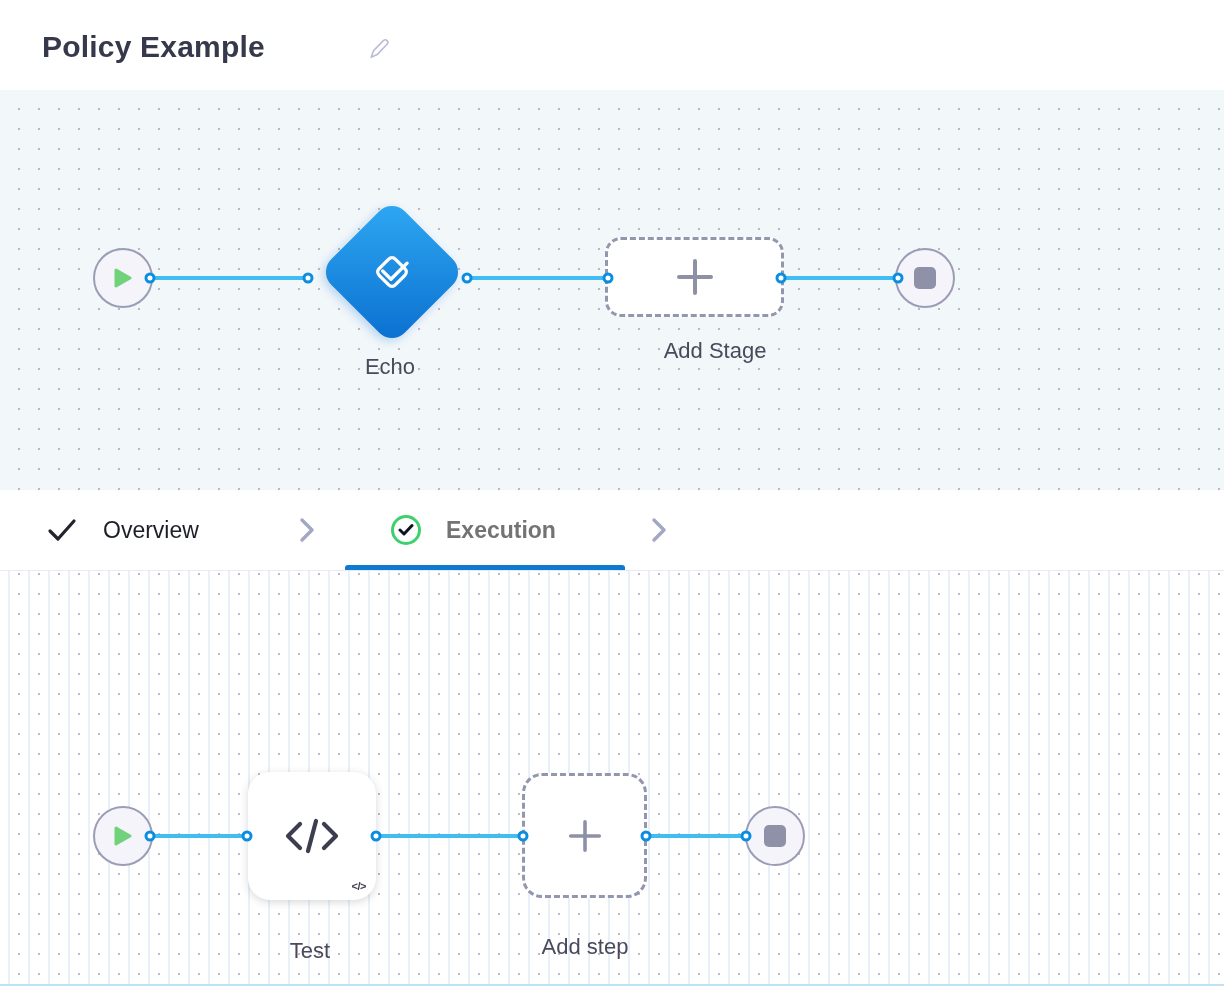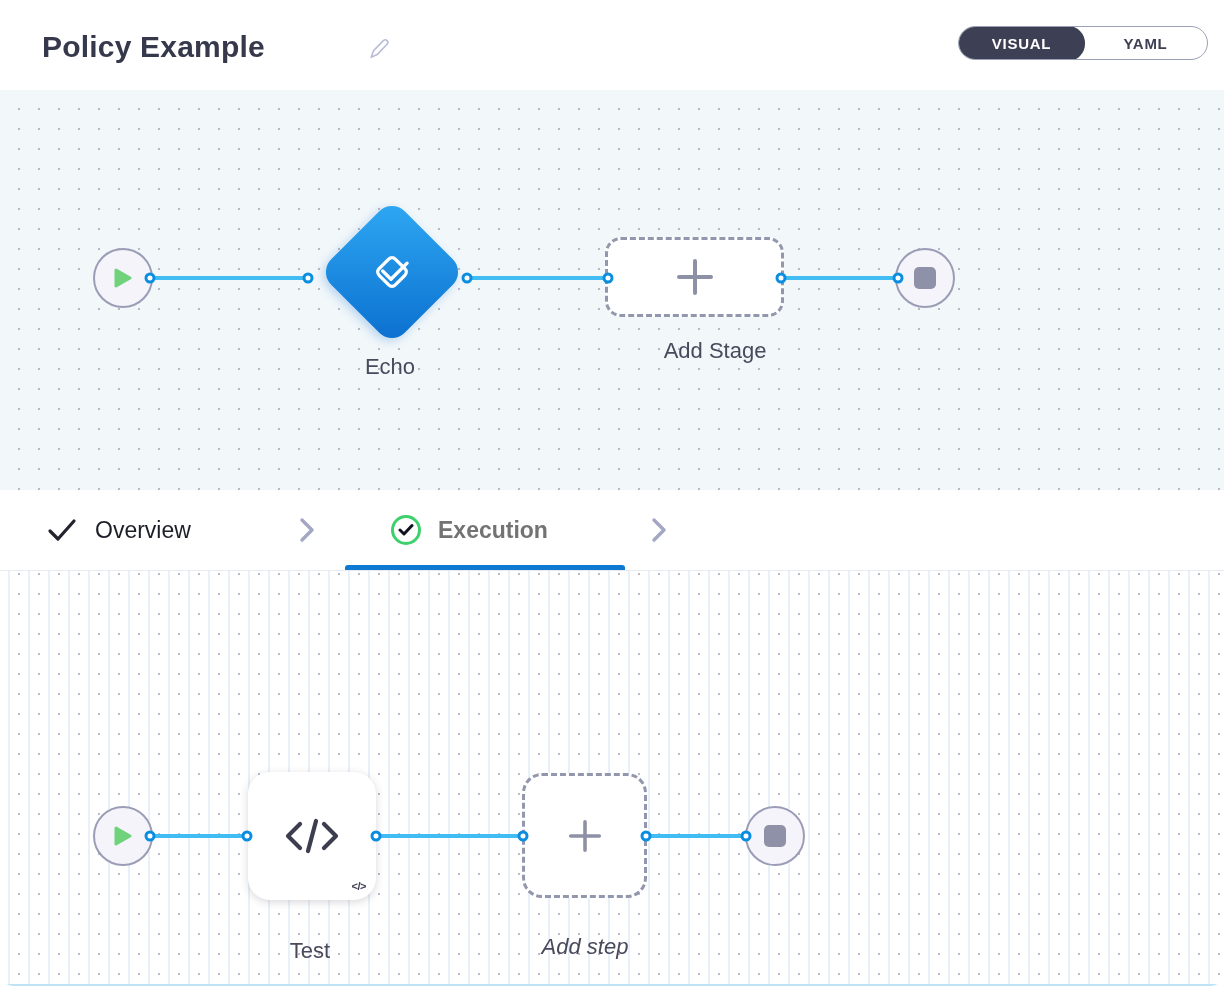--- a/index.html
+++ b/index.html
@@ -1,18 +1,18 @@
 <!DOCTYPE html>
 <html><head>
 <meta charset="utf-8">
 <style>
   * { margin:0; padding:0; box-sizing:border-box; }
   html,body { background:#fff; }
   body { font-family:"Liberation Sans","DejaVu Sans",sans-serif; }
-  #app { position:relative; width:1224px; height:986px; overflow:hidden; background:#fff;border-radius:14px; }
+  #app { position:relative; width:1224px; height:986px; overflow:hidden; background:#fff; }
 
   
   .header { position:absolute; left:0; top:0; width:1224px; height:90px; background:#ffffff; }
   .page-title { position:absolute; left:42px; top:30px; font-size:30px; font-weight:700; color:#36394c; letter-spacing:0.2px; }
   .edit-icon { position:absolute; left:366px; top:36px; width:26px; height:26px; }
   .toggle { position:absolute; right:16px; top:26px; width:250px; height:34px; background:#ffffff; border:1.5px solid #9aa0b5; border-radius:17px; display:flex; overflow:hidden; }
   .toggle .seg { flex:1; display:flex; align-items:center; justify-content:center; font-size:15px; font-weight:700; letter-spacing:0.7px; color:#3d3f54; cursor:pointer; }
   .toggle .seg.active { background:#3d3f54; color:#ffffff; border-radius:17px; margin:-1.5px; flex:1.04; }
 
   
@@ -40,42 +40,38 @@
   .stop-square { width:22px; height:22px; border-radius:5px; background:#8f91a9; }
   .diamond { position:absolute; width:104px; height:104px; border-radius:18px; transform:rotate(45deg); background:linear-gradient(135deg,#2fa9f3 0%,#0a6ecf 100%); box-shadow:0 4px 10px rgba(10,110,207,0.25); display:flex; align-items:center; justify-content:center; }
   .diamond svg { transform:rotate(-45deg); }
   .dashed-box { position:absolute; background:#ffffff; border:3px dashed #9297ae; display:flex; align-items:center; justify-content:center; }
   .node-label { position:absolute; font-size:22px; color:#484a5c; text-align:center; transform:translateX(-50%); white-space:nowrap; }
   .step-card { position:absolute; width:128px; height:128px; background:#ffffff; border-radius:22px; box-shadow:0 2px 8px rgba(40,41,61,0.18); display:flex; align-items:center; justify-content:center; }
   .step-card .corner-badge { position:absolute; right:10px; bottom:8px; font-size:11px; font-weight:700; color:#3c3e50; letter-spacing:-0.5px; }
 
   
   .tabbar { position:absolute; left:0; top:490px; width:1224px; height:81px; background:#ffffff; border-bottom:1px solid #e9eaf1; }
-  .tab { position:absolute; top:0; height:100%; display:flex; align-items:center; gap:17px; cursor:pointer; }
+  .tab { position:absolute; top:0; height:100%; display:flex; align-items:center; gap:25px; cursor:pointer; }
   .tab-label { font-size:23px; color:#1c1e28; }
   .tab-label.bold { font-weight:700; color:#737373; }
   .chev { position:absolute; top:50%; transform:translateY(-50%); }
   .active-underline { position:absolute; left:345px; bottom:0; width:280px; height:5px; background:#0d79d0; border-radius:3px 3px 0 0; }
   .exec-badge { width:30px; height:30px; border-radius:50%; border:3px solid #3ed06c; background:#ffffff; display:flex; align-items:center; justify-content:center; }
 </style>
 </head>
 <body>
 
 <div id="app">
 
   <div class="header">
     <div class="page-title">Policy Example</div>
     <div class="edit-icon">
       <svg width="26" height="26" viewBox="0 0 26 26" fill="none">
         <path d="M5.2 21.2 L7.4 14.9 L17.6 4.4 a2.6 2.6 0 0 1 3.7 3.6 L11.2 18.6 L5.2 21.2 Z" stroke="#babcd8" stroke-width="1.6" stroke-linejoin="round"></path>
       </svg>
-    </div>
-    <div class="toggle">
-      <div class="seg active">VISUAL</div>
-      <div class="seg">YAML</div>
     </div>
   </div>
 
   <div class="canvas-stage">
 
     <div class="node-circle" style="left:93px; top:158px;">
       <svg width="18" height="20" viewBox="0 0 18 20">
         <path d="M2 2 L16 10 L2 18 Z" fill="#70d37b" stroke="#70d37b" stroke-width="3" stroke-linejoin="round"></path>
       </svg>
     </div>
@@ -161,21 +157,21 @@
       </svg>
       <span class="corner-badge">&lt;/&gt;</span>
     </div>
     <div class="node-label" style="left:310px; top:367px;">Test</div>
 
     <div class="dashed-box" style="left:522px; top:202px; width:125px; height:125px; border-radius:20px;">
       <svg width="34" height="34" viewBox="0 0 38 38">
         <path d="M19 3 V35 M3 19 H35" stroke="#8e90a6" stroke-width="4" stroke-linecap="round"></path>
       </svg>
     </div>
-    <div class="node-label" style="left:585px; top:363px;font-style:italic;">Add step</div>
+    <div class="node-label" style="left:585px; top:363px;">Add step</div>
 
     <div class="node-circle" style="left:745px; top:235px;">
       <div class="stop-square"></div>
     </div>
 
     <div class="port" style="left:150px; top:265px;"></div>
     <div class="port" style="left:247px; top:265px;"></div>
     <div class="port" style="left:376px; top:265px;"></div>
     <div class="port" style="left:523px; top:265px;"></div>
     <div class="port" style="left:646px; top:265px;"></div>

